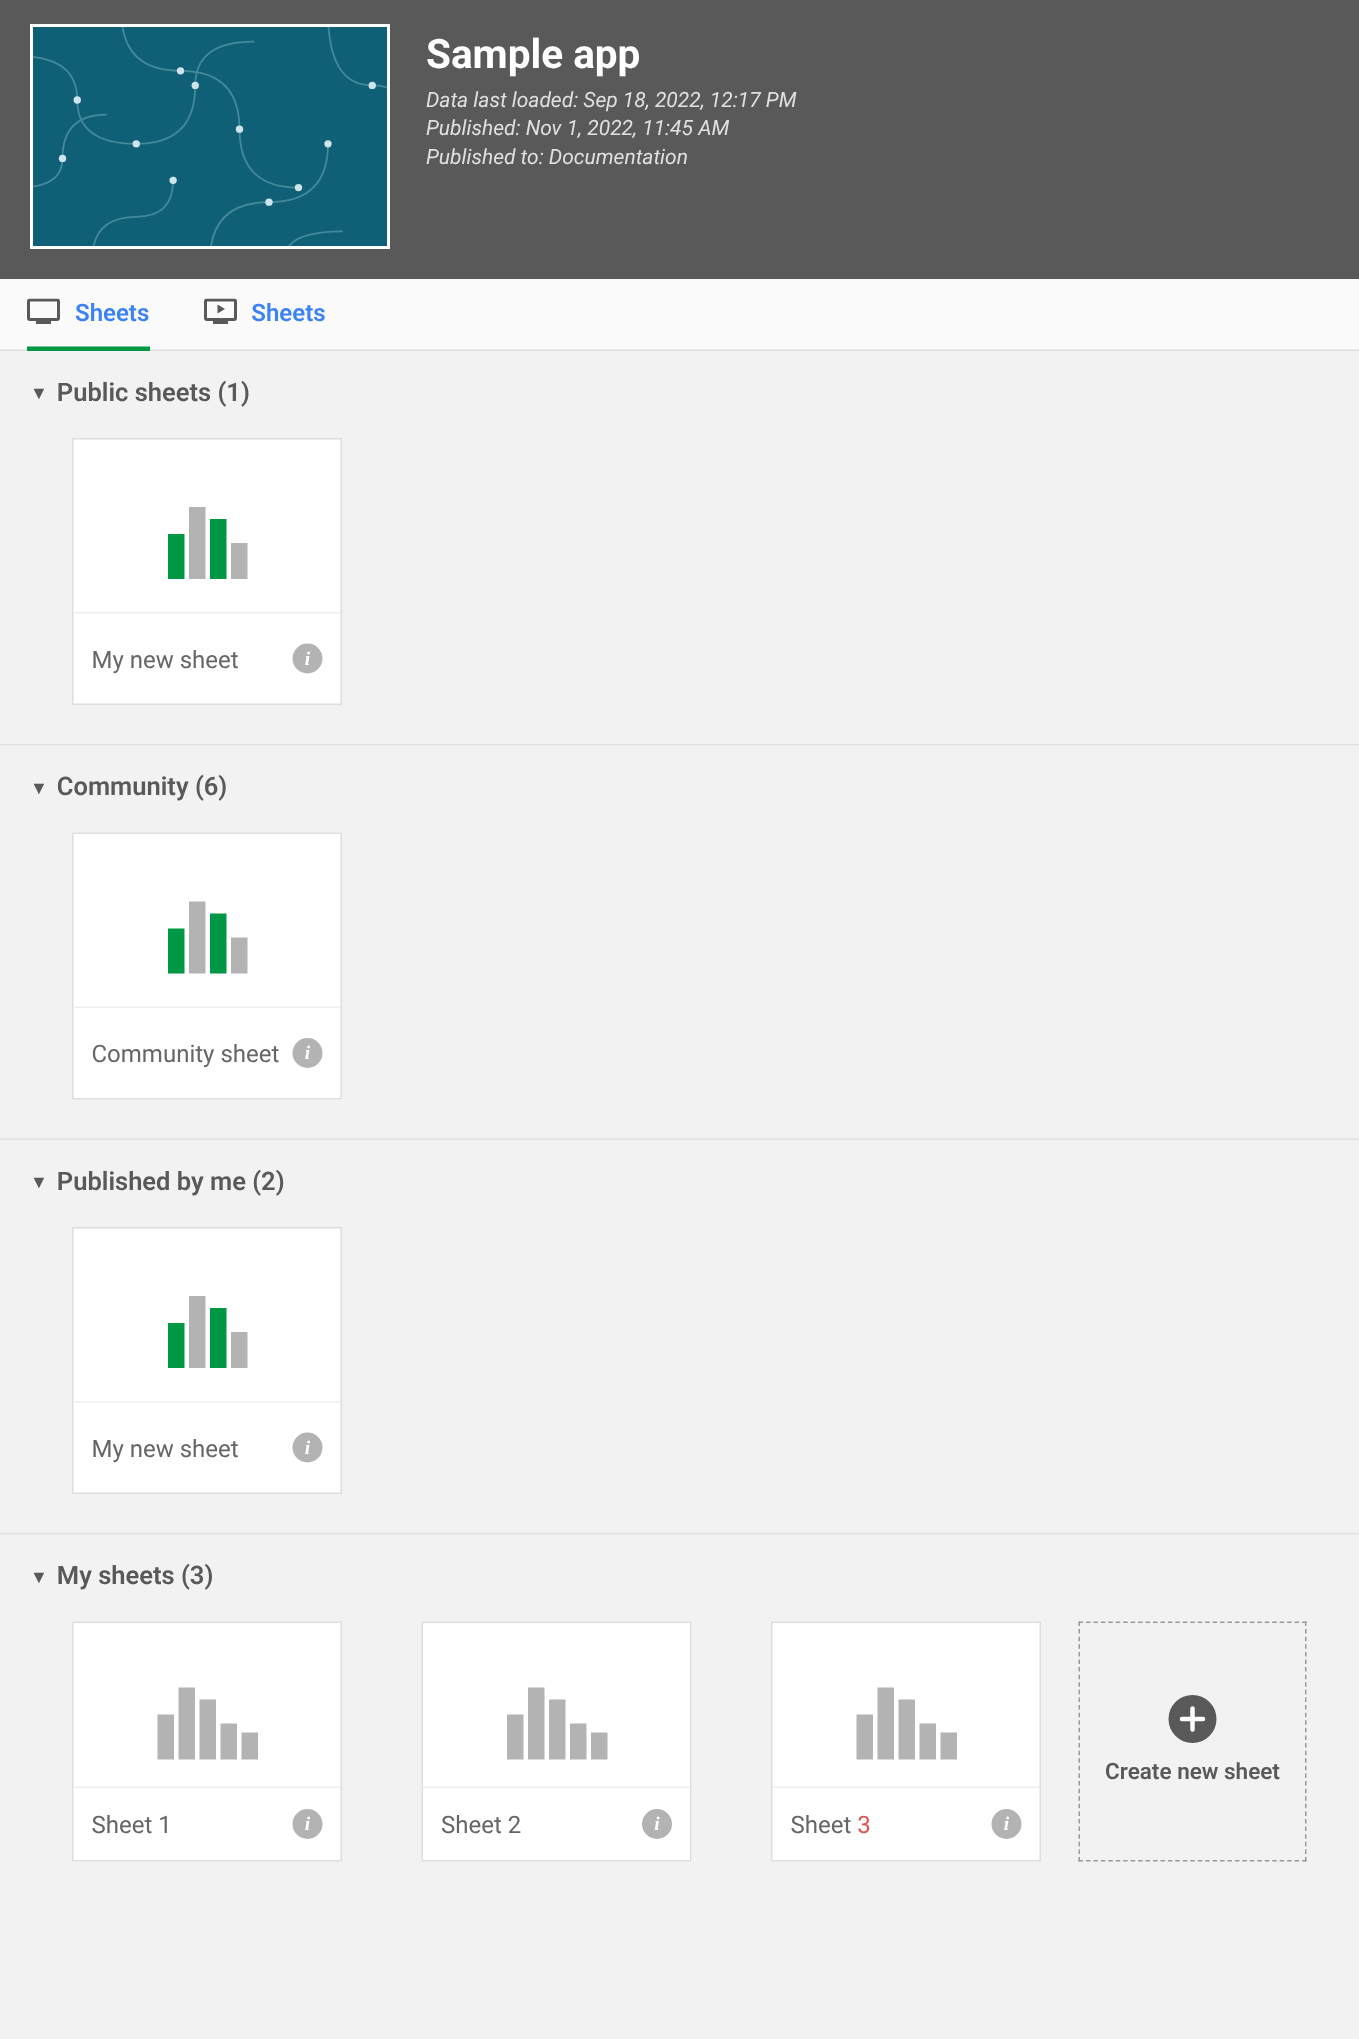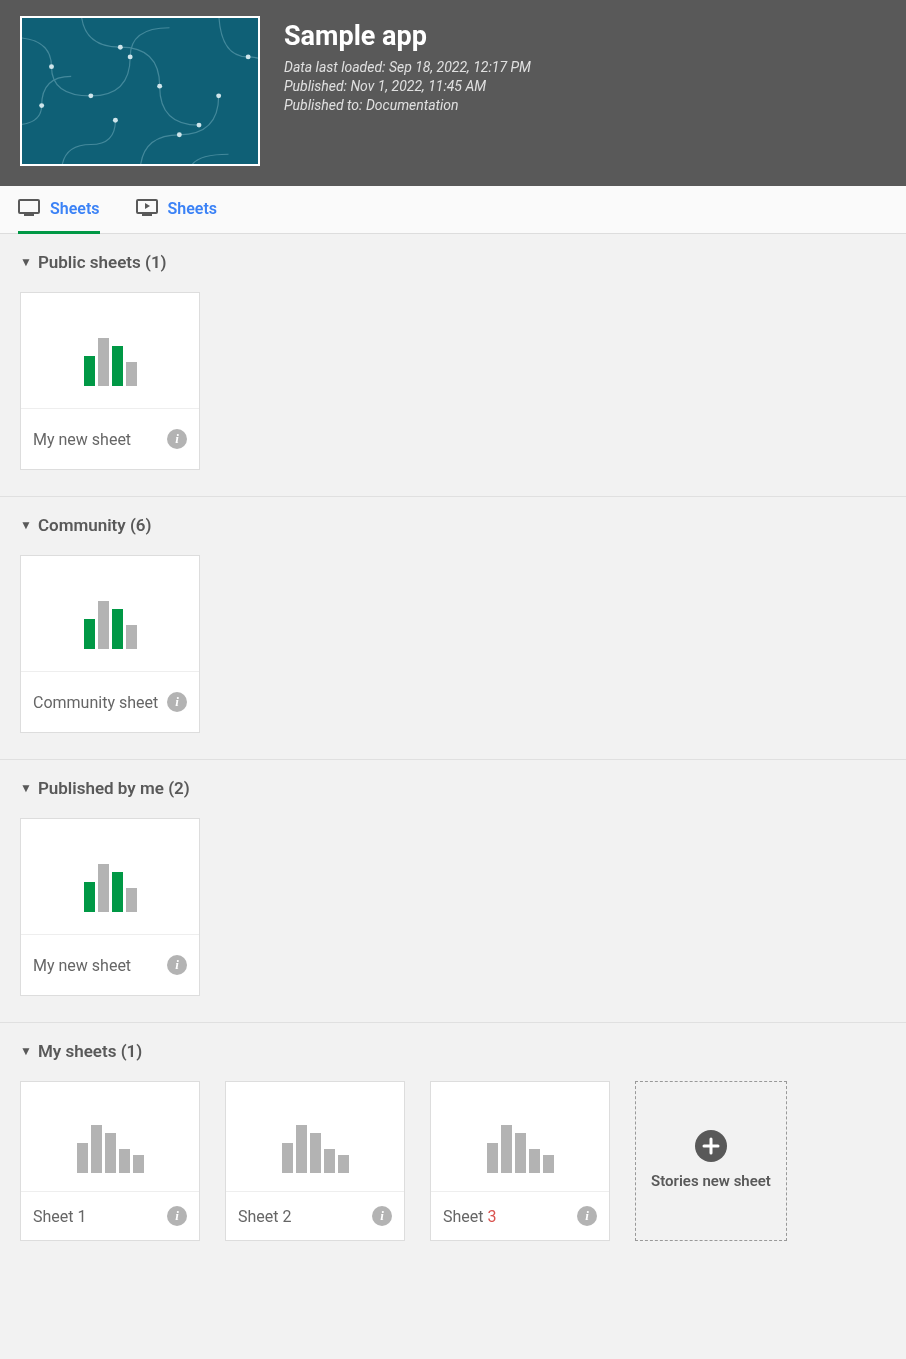--- a/index.html
+++ b/index.html
@@ -64,20 +64,21 @@
     margin-bottom: 20px;
   }
   .disclosure { font-size: 12px; }
   .card-row { display: flex; gap: 25px; flex-wrap: wrap; }
   .card {
     width: 180px;
     background: #fff;
     border: 1px solid #ddd;
     cursor: pointer;
     overflow: hidden;
+    margin-left: 28px;
   }
   .card-preview {
     height: 116px;
     display: flex;
     align-items: end;
     justify-content: center;
     border-bottom: 1px solid #eee;
     padding-bottom: 22px;
   }
   .bars { display: flex; align-items: end; gap: 3px; }
@@ -249,21 +250,21 @@
           <span class="card-label">My new sheet</span>
           <span class="info-icon">i</span>
         </div>
       </div>
     </div>
   </div>
 
   <div class="section my-sheets">
     <div class="section-header">
       <span class="disclosure">▼</span>
-      <span>My sheets (1)</span>
+      <span>My sheets (3)</span>
     </div>
     <div class="card-row">
       <div class="card">
         <div class="card-preview">
           <div class="bars">
             <div class="bar gr" style="height:30px"></div>
             <div class="bar gr" style="height:48px"></div>
             <div class="bar gr" style="height:40px"></div>
             <div class="bar gr" style="height:24px"></div>
             <div class="bar gr" style="height:18px"></div>
@@ -303,18 +304,18 @@
           <span class="card-label"><span>Sheet </span><span class="num3">3</span></span>
           <span class="info-icon">i</span>
         </div>
       </div>
       <div class="create-card">
         <div class="plus-circle">
           <svg width="18" height="18" viewBox="0 0 18 18">
               <path d="M9 2 v14 M2 9 h14" stroke="#fff" stroke-width="3" stroke-linecap="round"></path>
             </svg>
         </div>
-        <div class="create-label">Stories new sheet</div>
+        <div class="create-label">Create new sheet</div>
       </div>
     </div>
   </div>
 
 </div>
 
 </body></html>

